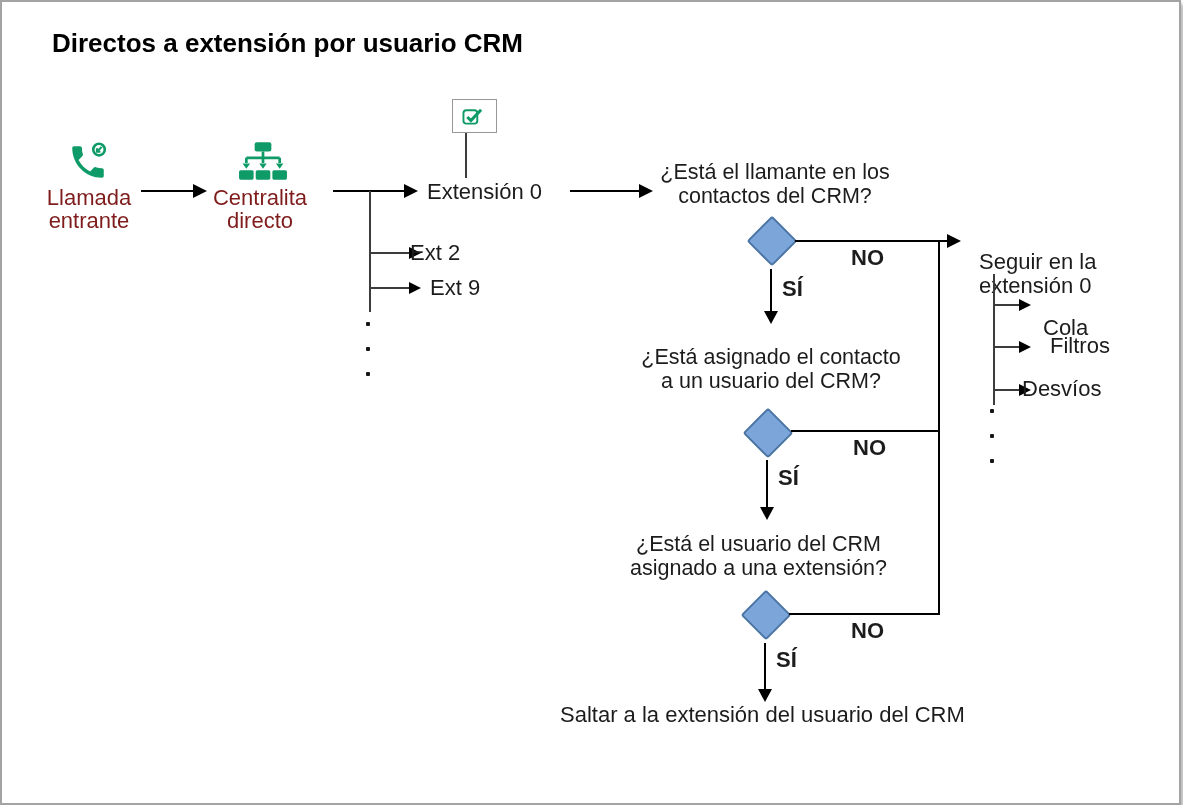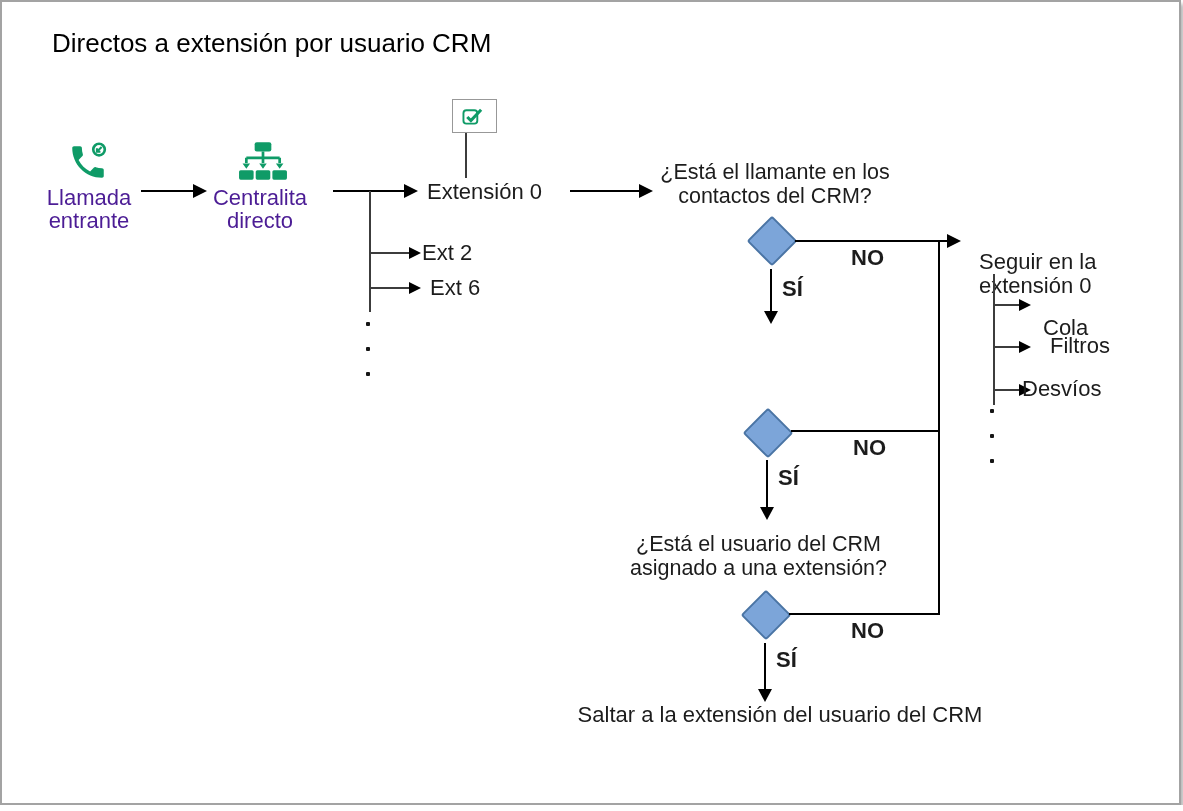--- a/index.html
+++ b/index.html
@@ -3,23 +3,23 @@
 <meta charset="utf-8">
 <style>
   html,body{margin:0;padding:0;background:#fff;}
   body{font-family:"Liberation Sans","DejaVu Sans",sans-serif;}
   .frame{position:relative;width:1177px;height:801px;border:2px solid #a3a3a3;
          background:#fff;box-sizing:content-box;box-shadow:3px 4px 4px rgba(0,0,0,.28);
          overflow:hidden;}
   .t{position:absolute;font-size:22px;color:#1c1c1c;white-space:nowrap;}
   .ml{white-space:pre-line;text-align:center;line-height:24px;font-size:21.5px;}
   .mll{white-space:pre-line;text-align:left;line-height:24px;font-size:22px;}
-  .gray{color:#4c1d95;}
+  .gray{color:#7f1d1d;}
   .bold{font-weight:bold;text-align:center;}
-  .title{position:absolute;left:50px;top:26px;font-size:26px;font-weight:normal;color:#000;}
+  .title{position:absolute;left:50px;top:26px;font-size:26px;font-weight:bold;color:#000;}
   .hl{position:absolute;background:#000;height:2px;}
   .vl{position:absolute;background:#000;width:2px;}
   .thin{background:#3c3c3c;}
   .ah-r{position:absolute;width:0;height:0;border-top:7px solid transparent;
         border-bottom:7px solid transparent;border-left:14px solid #000;}
   .ah-r.sm{border-top-width:6px;border-bottom-width:6px;border-left-width:12px;}
   .ah-d{position:absolute;width:0;height:0;border-left:7px solid transparent;
         border-right:7px solid transparent;border-top:13px solid #000;}
   .diamond{position:absolute;width:36px;height:36px;transform:rotate(45deg);
            background:#7ca5d9;border:2px solid #4a74a4;border-radius:3px;box-sizing:border-box;}
@@ -74,25 +74,25 @@
         <path d="M5.5 11.5l3.8 3.8L20 4" fill="none" stroke="#0f9b67" stroke-width="3.2"></path>
       </svg>
     </span>
   </div>
   <div class="vl thin" style="left:463px;top:131px;width:1.5px;height:45px;"></div>
 
   <div class="t" style="left:425px;top:177px;">Extensión 0</div>
 
   <div class="hl thin" style="left:368px;top:250px;width:40px;height:1.5px;"></div>
   <div class="ah-r sm" style="left:407px;top:245px;"></div>
-  <div class="t" style="left:420px;top:238px;">Ext 2</div>
+  <div class="t" style="left:408px;top:238px;">Ext 2</div>
 
   <div class="hl thin" style="left:368px;top:285px;width:40px;height:1.5px;"></div>
   <div class="ah-r sm" style="left:407px;top:280px;"></div>
-  <div class="t" style="left:428px;top:273px;">Ext 6</div>
+  <div class="t" style="left:428px;top:273px;">Ext 9</div>
 
   <div class="dotcol" style="left:364px;top:320px;">
     <span class="dot"></span>
       <span class="dot"></span>
       <span class="dot"></span>
   </div>
 
   <div class="hl" style="left:568px;top:188px;width:70px;"></div>
   <div class="ah-r" style="left:637px;top:182px;"></div>
 
@@ -103,41 +103,43 @@
   <div class="hl" style="left:793px;top:238px;width:152px;"></div>
   <div class="ah-r" style="left:945px;top:232px;"></div>
   <div class="t bold" style="left:849px;top:243px;">NO</div>
 
   <div class="vl" style="left:768px;top:267px;height:42px;"></div>
   <div class="ah-d" style="left:762px;top:309px;"></div>
   <div class="t bold" style="left:780px;top:274px;">SÍ</div>
 
   <div class="vl" style="left:936px;top:238px;height:375px;"></div>
 
+  <div class="t ml" style="left:628px;top:343px;width:282px;">¿Está asignado el contacto
+a un usuario del CRM?</div>
   <div class="diamond" style="left:748px;top:413px;"></div>
 
   <div class="hl" style="left:789px;top:428px;width:148px;"></div>
   <div class="t bold" style="left:851px;top:433px;">NO</div>
 
   <div class="vl" style="left:764px;top:458px;height:47px;"></div>
   <div class="ah-d" style="left:758px;top:505px;"></div>
   <div class="t bold" style="left:776px;top:463px;">SÍ</div>
 
   <div class="t ml" style="left:613px;top:530px;width:287px;">¿Está el usuario del CRM
 asignado a una extensión?</div>
   <div class="diamond" style="left:746px;top:595px;"></div>
 
   <div class="hl" style="left:787px;top:611px;width:150px;"></div>
   <div class="t bold" style="left:849px;top:616px;">NO</div>
 
   <div class="vl" style="left:762px;top:641px;height:46px;"></div>
   <div class="ah-d" style="left:756px;top:687px;"></div>
   <div class="t bold" style="left:774px;top:645px;">SÍ</div>
 
-  <div class="t" style="left:558px;top:700px;width:440px;text-align:center;">Saltar a la extensión del usuario del CRM</div>
+  <div class="t" style="left:558px;top:700px;width:440px;">Saltar a la extensión del usuario del CRM</div>
 
   <div class="t mll" style="left:977px;top:220px;margin-top:28px;">Seguir en la
 extensión 0</div>
   <div class="vl thin" style="left:991px;top:272px;width:1.5px;height:131px;"></div>
 
   <div class="hl thin" style="left:992px;top:302px;width:26px;height:1.5px;"></div>
   <div class="ah-r sm" style="left:1017px;top:297px;"></div>
   <div class="t" style="left:1041px;top:289px;margin-top:24px;">Cola</div>
 
   <div class="hl thin" style="left:992px;top:344px;width:26px;height:1.5px;"></div>

